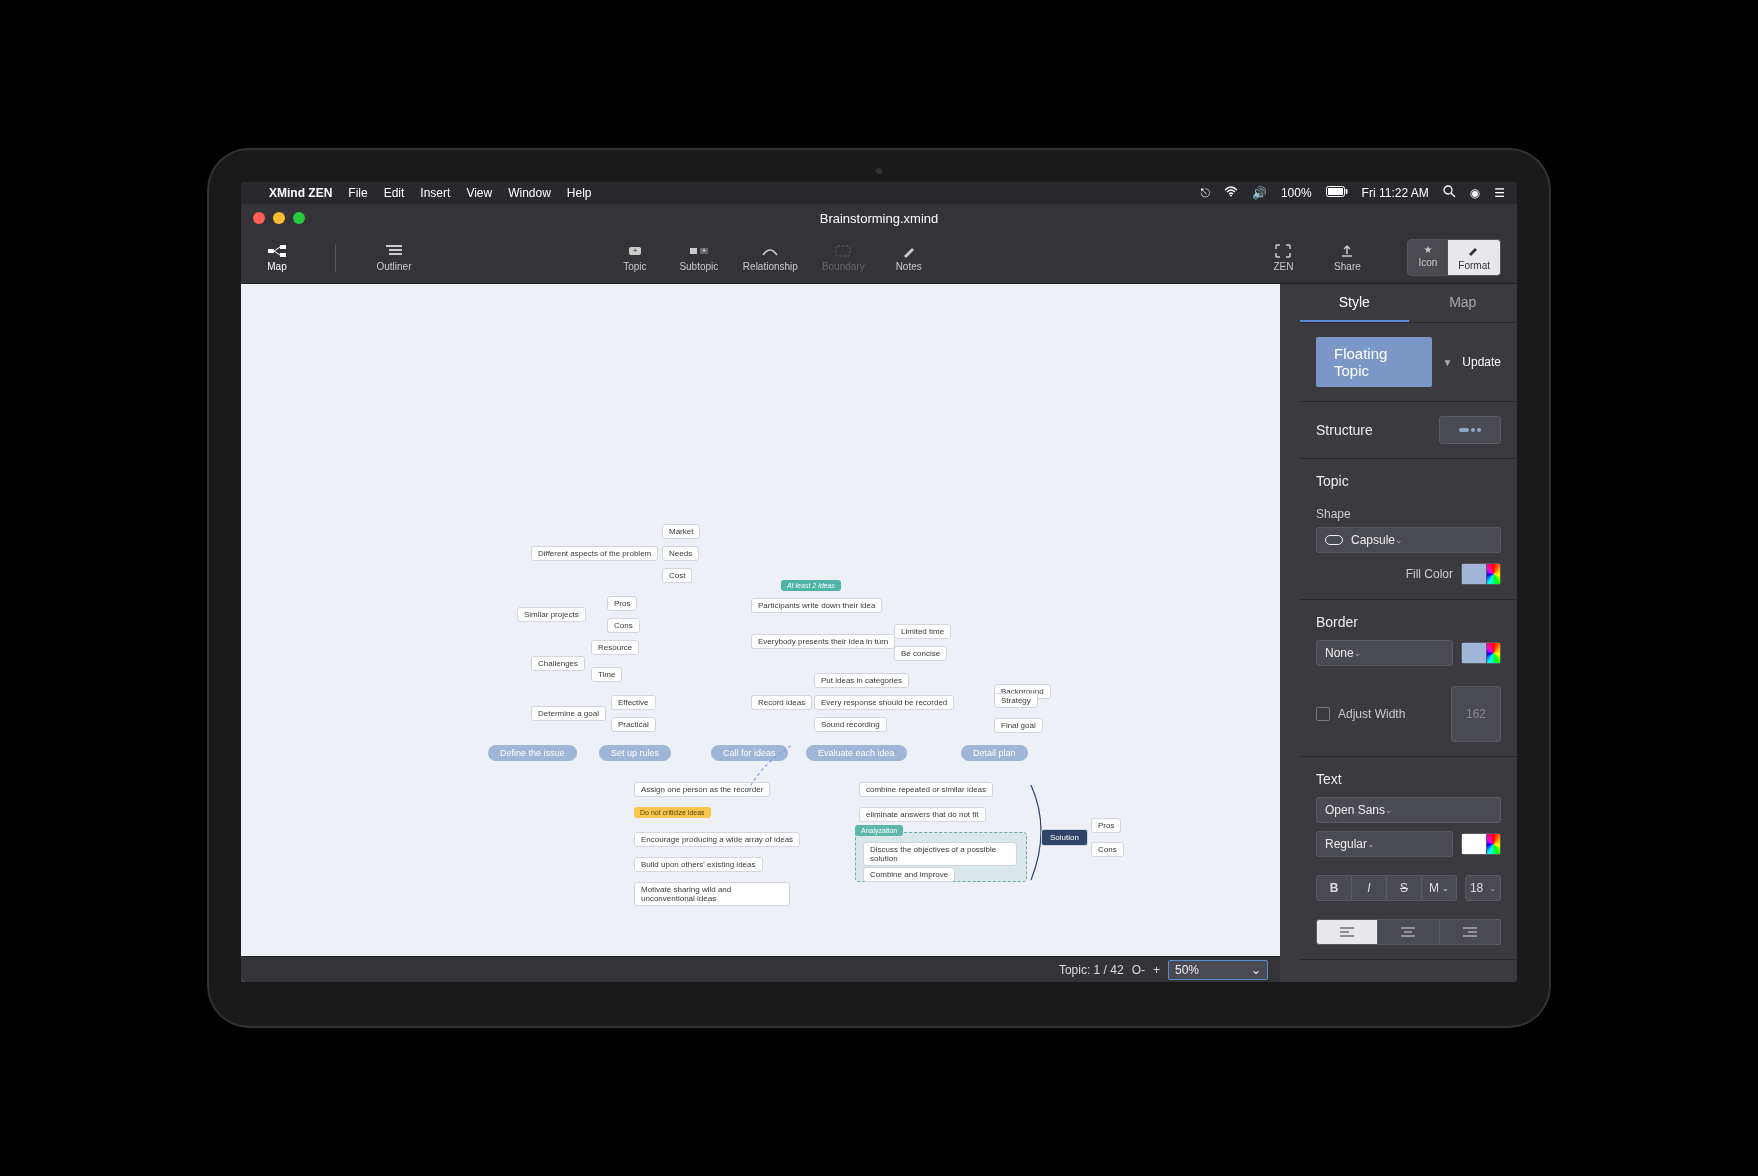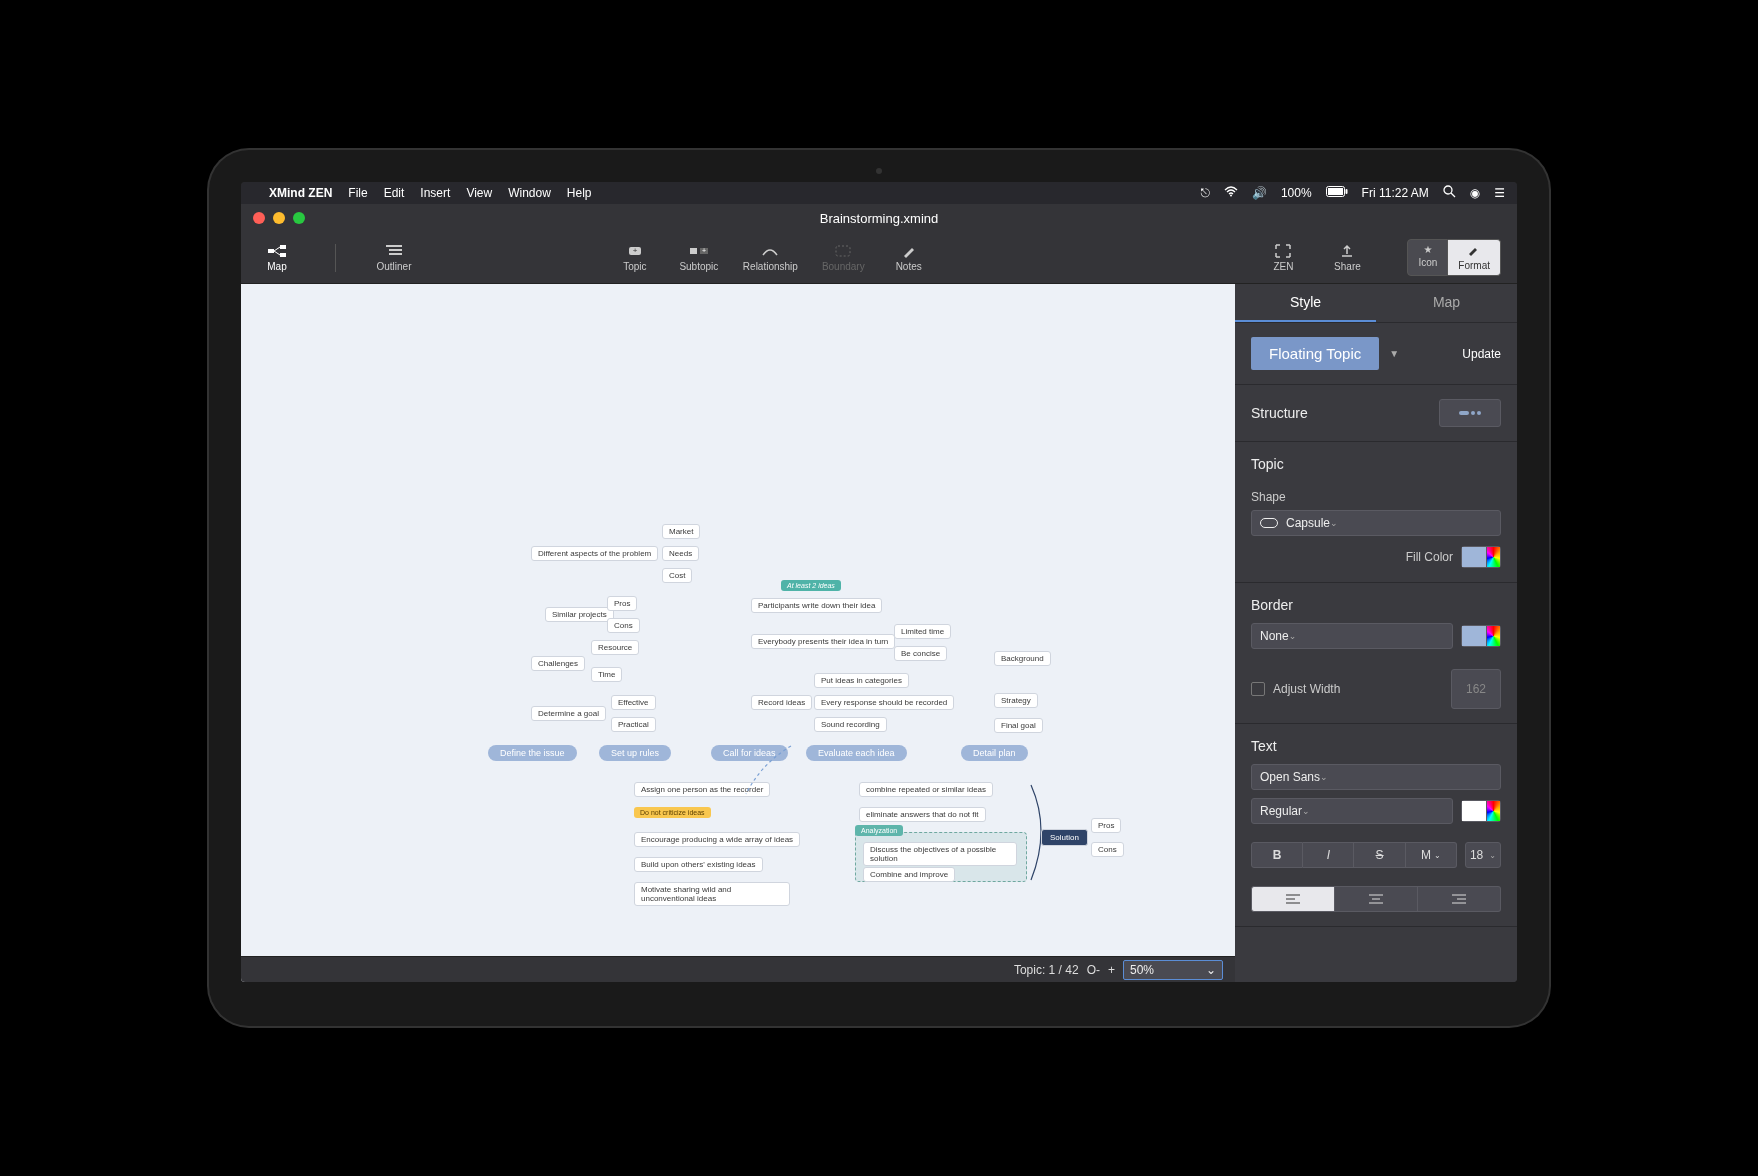--- a/index.html
+++ b/index.html
@@ -166,26 +166,27 @@
   .callout-teal { background: #5eb5ab; color: #fff; border: none; font-size: 7px; }
   .boundary-box {
     position: absolute;
     border: 1.5px dashed #6fa8a0;
     background: rgba(160,200,195,0.25);
     border-radius: 4px;
   }
 
   
   .sidebar {
-    width: 282px;
+    width: 217px;
     background: #3a3a3f;
     color: #ddd;
     display: flex;
     flex-direction: column;
     overflow-y: auto;
+    margin-left: 20px;
   }
   .sidebar-tabs {
     display: flex;
     border-bottom: 1px solid #2a2a2e;
   }
   .sidebar-tab {
     flex: 1; text-align: center; padding: 10px 0;
     font-size: 14px; color: #aaa; cursor: pointer;
   }
   .sidebar-tab.active {
@@ -243,21 +244,21 @@
   .colorchip .swatch { flex: 1; }
   .colorchip .picker {
     width: 14px;
     background: conic-gradient(red,orange,yellow,lime,cyan,blue,magenta,red);
     border-left: 1px solid #5a5a62;
   }
   .checkbox-row { display: flex; align-items: center; gap: 8px; }
   .checkbox { width: 14px; height: 14px; border: 1px solid #777; border-radius: 2px; }
   .num-input {
     width: 50px; background: #4a4a52; border: 1px solid #5a5a62;
-    border-radius: 3px; padding: 12px 6px; color: #888; font-size: 12px;
+    border-radius: 3px; padding: 20px 6px; color: #888; font-size: 12px;
     text-align: center;
   }
 
   .format-btns {
     display: flex; gap: 0; width: 100%;
   }
   .fmt-btn {
     flex: 1; background: #4a4a52; border: 1px solid #5a5a62;
     height: 26px; display: flex; align-items: center; justify-content: center;
     color: #ddd; font-size: 12px; cursor: pointer;
@@ -466,21 +467,21 @@
           <div class="node pill" style="left:358px; top:461px;">Set up rules</div>
           <div class="node pill" style="left:470px; top:461px;">Call for ideas</div>
           <div class="node pill" style="left:565px; top:461px;">Evaluate each idea</div>
           <div class="node pill" style="left:720px; top:461px;">Detail plan</div>
 
           <div class="node" style="left:290px; top:262px;">Different aspects of the problem</div>
           <div class="node" style="left:421px; top:240px;">Market</div>
           <div class="node" style="left:421px; top:262px;">Needs</div>
           <div class="node" style="left:421px; top:284px;">Cost</div>
 
-          <div class="node" style="left:304px; top:323px;">Similar projects</div>
+          <div class="node" style="left:276px; top:323px;">Similar projects</div>
           <div class="node" style="left:366px; top:312px;">Pros</div>
           <div class="node" style="left:366px; top:334px;">Cons</div>
 
           <div class="node" style="left:290px; top:372px;">Challenges</div>
           <div class="node" style="left:350px; top:356px;">Resource</div>
           <div class="node" style="left:350px; top:383px;">Time</div>
 
           <div class="node" style="left:290px; top:422px;">Determine a goal</div>
           <div class="node" style="left:370px; top:411px;">Effective</div>
           <div class="node" style="left:370px; top:433px;">Practical</div>
@@ -512,21 +513,21 @@
           <div class="node" style="left:622px; top:558px; white-space:normal; width:154px;">Discuss the objectives of a possible solution</div>
           <div class="node" style="left:622px; top:583px;">Combine and improve</div>
 
           <svg style="position:absolute; left:785px; top:496px; width:40px; height:110px;">
             <path d="M5 5 Q25 50 5 100" stroke="#2f4468" stroke-width="1.2" fill="none"></path>
           </svg>
           <div class="node pill-dark" style="left:800px; top:545px;">Solution</div>
           <div class="node" style="left:850px; top:534px;">Pros</div>
           <div class="node" style="left:850px; top:558px;">Cons</div>
 
-          <div class="node" style="left:753px; top:367px;">Background</div>
+          <div class="node" style="left:753px; top:400px;">Background</div>
           <div class="node" style="left:753px; top:409px;">Strategy</div>
           <div class="node" style="left:753px; top:434px;">Final goal</div>
 
           <div class="statusbar" style="position:absolute; bottom:0; left:0; right:0;">
             <span>Topic: 1 / 42</span>
             <span>O-</span>
             <span>+</span>
             <div class="zoom-select">
               <span>50%</span>
               <span class="chevron">⌄</span>

